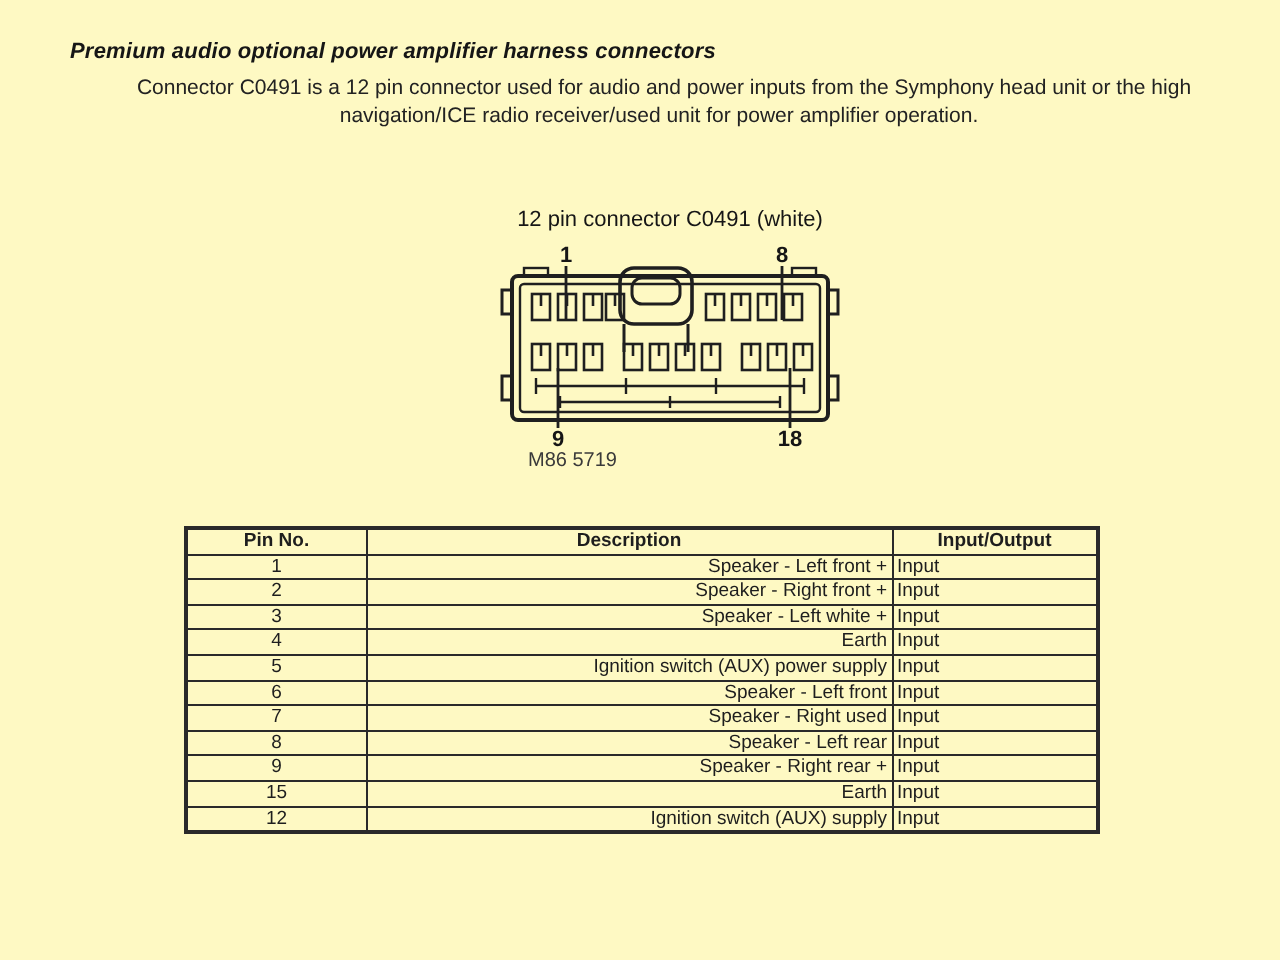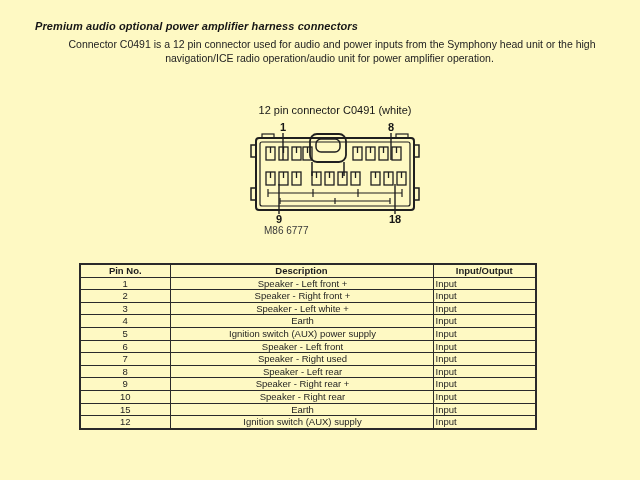--- a/index.html
+++ b/index.html
@@ -30,42 +30,42 @@
     text-align:center; font-size:11px; font-weight:normal; color:#161616;
   }
   .connector-svg {
     position:absolute; left:250px; top:120px;
   }
   .figure-code {
     position:absolute; left:264px; top:225px;
     font-size:10px; color:#3a3a3a;
   }
   table.pin-table {
-    position:absolute; left:79px; top:263px;
+    position:absolute; left:92px; top:263px;
     border-collapse:collapse;
     border:2px solid #2a2a2a;
     table-layout:fixed;
     width:456px;
   }
   table.pin-table th, table.pin-table td {
     border:1px solid #2a2a2a;
     font-size:9.5px;
     height:11.6px;
     padding:0 2px;
     line-height:1;
     color:#1e1e1e;
     overflow:hidden;
     white-space:nowrap;
   }
   table.pin-table th { font-weight:bold; text-align:center; }
   table.pin-table col.c-pin { width:90px; }
   table.pin-table col.c-desc { width:263px; }
   table.pin-table col.c-io { width:103px; }
   table.pin-table td:nth-child(1) { text-align:center; }
-  table.pin-table td:nth-child(2) { text-align:center; padding-left:4px; }
+  table.pin-table td:nth-child(2) { text-align:right; padding-left:4px; }
   table.pin-table td:nth-child(3) { text-align:left; }
   .watermark {
     position:absolute; left:18px; top:442px;
     font-size:25px; font-weight:bold;
     color:#2b3a8f;
     letter-spacing:-0.5px;
     margin-top:40px;
   }
   .pin-num {
     font-size:11px; font-weight:bold;
@@ -76,21 +76,21 @@
 </style>
 </head>
 <body>
 
 <div class="screen">
 
   <div class="heading">Premium audio optional power amplifier harness connectors</div>
 
   <div class="intro">
     <div class="line1">Connector C0491 is a 12 pin connector used for audio and power inputs from the Symphony head unit or the high</div>
-    <div>navigation/ICE radio operation/audio unit for power amplifier operation.</div>
+    <div>navigation/ICE radio receiver/used unit for power amplifier operation.</div>
   </div>
 
   <div class="diagram-title">12 pin connector C0491 (white)</div>
 
   <svg class="connector-svg" width="170" height="104" viewBox="0 0 170 104" xmlns="http://www.w3.org/2000/svg">
 
     <text class="pin-num" x="33" y="11" text-anchor="middle">1</text>
     <text class="pin-num" x="141" y="11" text-anchor="middle">8</text>
     <text class="pin-num" x="29" y="103" text-anchor="middle">9</text>
     <text class="pin-num" x="145" y="103" text-anchor="middle">18</text>
@@ -164,21 +164,21 @@
       <line x1="63" y1="69" x2="63" y2="77"></line>
       <line x1="108" y1="69" x2="108" y2="77"></line>
       <line x1="152" y1="69" x2="152" y2="77"></line>
       <line x1="30" y1="81" x2="140" y2="81"></line>
       <line x1="30" y1="78" x2="30" y2="84"></line>
       <line x1="85" y1="78" x2="85" y2="84"></line>
       <line x1="140" y1="78" x2="140" y2="84"></line>
     </g>
   </svg>
 
-  <div class="figure-code">M86 6777</div>
+  <div class="figure-code">M86 5719</div>
 
   <table class="pin-table">
     <colgroup>
         <col class="c-pin">
         <col class="c-desc">
         <col class="c-io">
       </colgroup>
     <thead>
       <tr>
         <th>Pin No.</th>
@@ -226,25 +226,20 @@
           <td>8</td>
           <td>Speaker - Left rear</td>
           <td>Input</td>
         </tr>
         <tr>
           <td>9</td>
           <td>Speaker - Right rear +</td>
           <td>Input</td>
         </tr>
         <tr>
-          <td>10</td>
-          <td>Speaker - Right rear</td>
-          <td>Input</td>
-        </tr>
-        <tr>
           <td>15</td>
           <td>Earth</td>
           <td>Input</td>
         </tr>
         <tr>
           <td>12</td>
           <td>Ignition switch (AUX) supply</td>
           <td>Input</td>
         </tr>
       </tbody>

